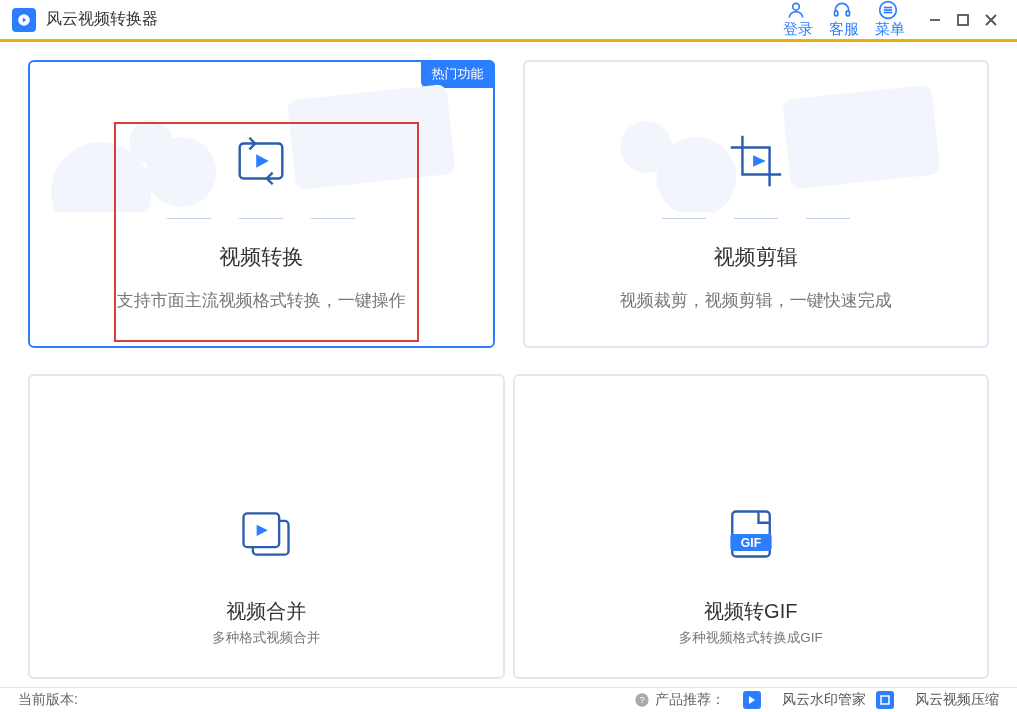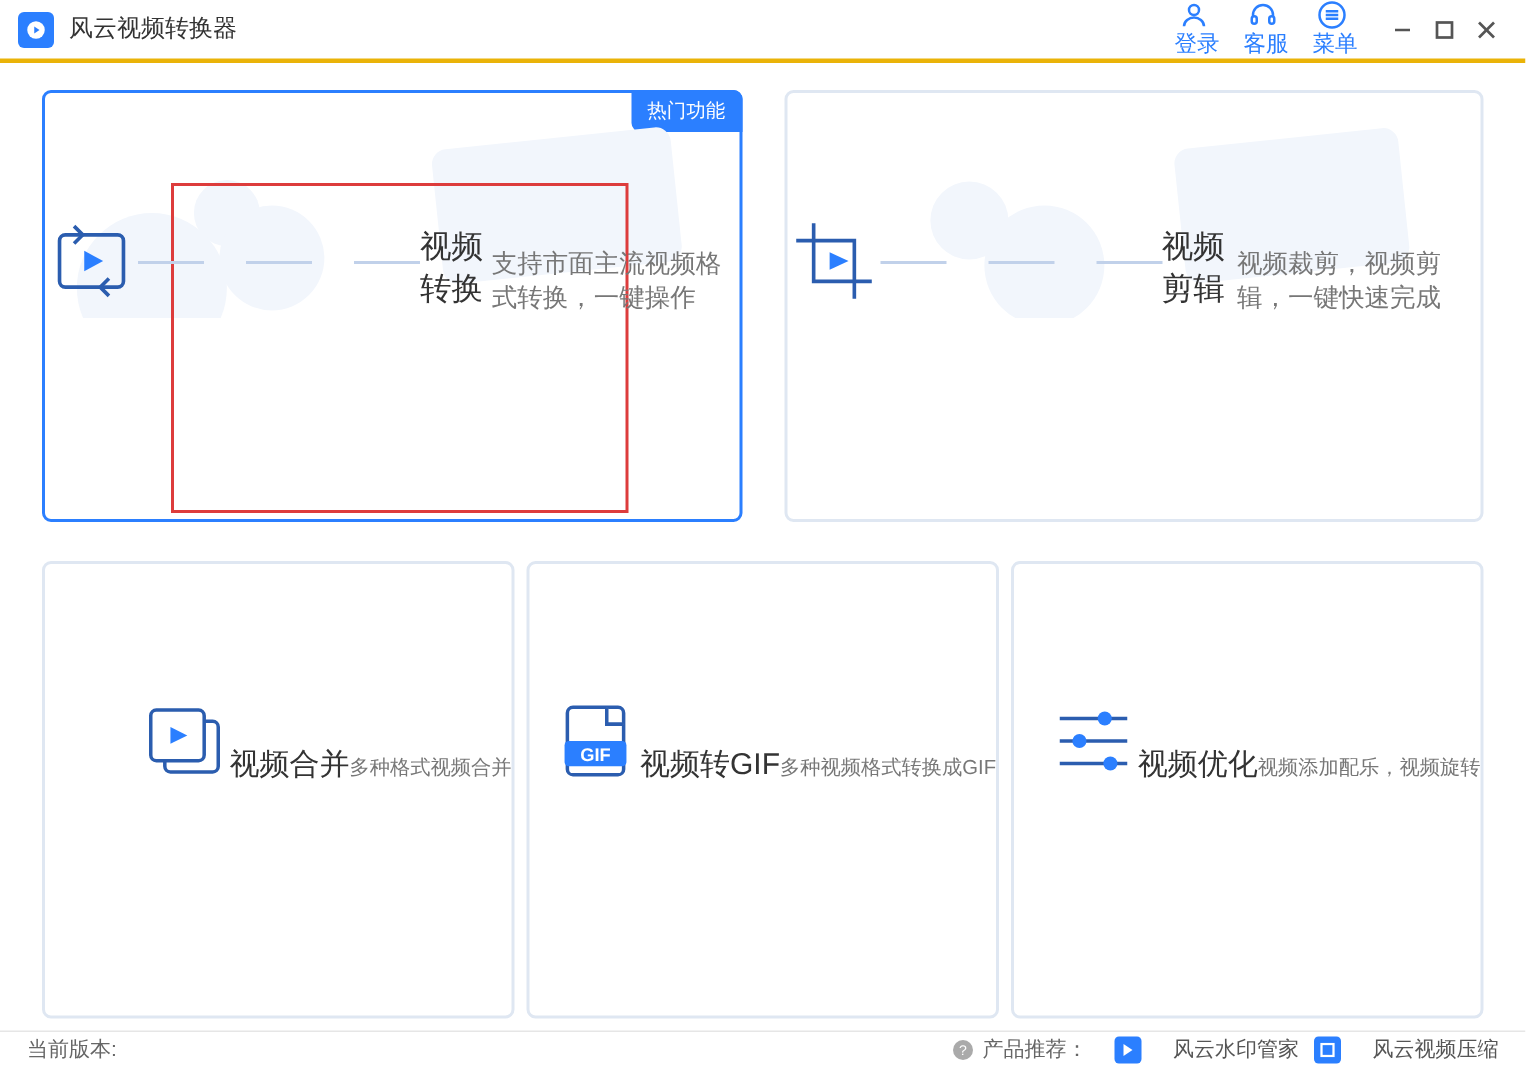--- a/index.html
+++ b/index.html
@@ -14,21 +14,21 @@
 .title-action { display: flex; align-items: center; color: #2b7fff; font-size: 15px; margin-right: 16px; cursor: pointer; flex-direction: column; }
 .title-action svg { stroke: #2b7fff; fill: none; margin-right: 4px; }
 .win-btn { width: 28px; height: 28px; display: flex; align-items: center; justify-content: center; cursor: pointer; color: #555; }
 .win-btn svg { stroke: #555; fill: none; }
 
 
 .main { flex: 1; padding: 18px 28px 8px 28px; display: flex; flex-direction: column; gap: 26px; }
 .row-top { display: flex; gap: 28px; }
 .row-bottom { display: flex; gap: 8px; }
 
-.card { border: 2px solid #dfe7f2; border-radius: 6px; background: #fff; position: relative; display: flex; flex-direction: row; align-items: center; justify-content: flex-end; cursor: pointer; }
+.card { border: 2px solid #dfe7f2; border-radius: 6px; background: #fff; position: relative; display: flex; flex-direction: column; align-items: center; justify-content: flex-end; cursor: pointer; }
 .card.big { flex: 1; height: 288px; padding-bottom: 34px; }
 .card.big.active { border-color: #2b7fff; }
 .card.small { flex: 1; height: 305px; padding-bottom: 30px; }
 
 .badge { position: absolute; top: -2px; right: -2px; border-radius: 0 6px 0 6px; background: #2b7fff; color: #fff; font-size: 13px; padding: 5px 11px; }
 
 .highlight-box { position: absolute; border: 2px solid #dd3c3c; top: 60px; left: 84px; right: 74px; bottom: 4px; }
 
 .bg-deco { position: absolute; top: 0; left: 0; right: 0; height: 150px; overflow: hidden; pointer-events: none; }
 .bg-deco svg { width: 100%; height: 100%; }
@@ -186,34 +186,20 @@
             <path d="M40 8v12h12" stroke="#2b5daf" stroke-width="2.5" fill="#fff"></path>
             <rect x="10" y="32" width="44" height="18" rx="3" fill="#2b7fff"></rect>
             <text x="32" y="46" font-size="13" font-weight="bold" fill="#fff" text-anchor="middle">GIF</text>
           </svg>
       </div>
       <div class="card-title">视频转GIF</div>
       <div class="card-desc">多种视频格式转换成GIF</div>
     </div>
 
 
-    <div class="card small">
-      <div class="card-icon small-ico">
-        <svg width="60" height="60" viewBox="0 0 64 64" fill="none" stroke="#2b5daf" stroke-width="2.5">
-            <line x1="8" y1="16" x2="56" y2="16"></line>
-            <line x1="8" y1="32" x2="56" y2="32"></line>
-            <line x1="8" y1="48" x2="56" y2="48"></line>
-            <circle cx="40" cy="16" r="5" fill="#2b7fff" stroke="none"></circle>
-            <circle cx="22" cy="32" r="5" fill="#2b7fff" stroke="none"></circle>
-            <circle cx="44" cy="48" r="5" fill="#2b7fff" stroke="none"></circle>
-          </svg>
-      </div>
-      <div class="card-title">视频优化</div>
-      <div class="card-desc">视频添加配乐，视频旋转</div>
-    </div>
   </div>
 
 </div>
 
 <div class="status-bar">
   <span>当前版本:</span>
   <div class="spacer"></div>
   <div class="rec-label">
     <svg width="16" height="16" viewBox="0 0 24 24" fill="#aaa">
         <circle cx="12" cy="12" r="10"></circle>

